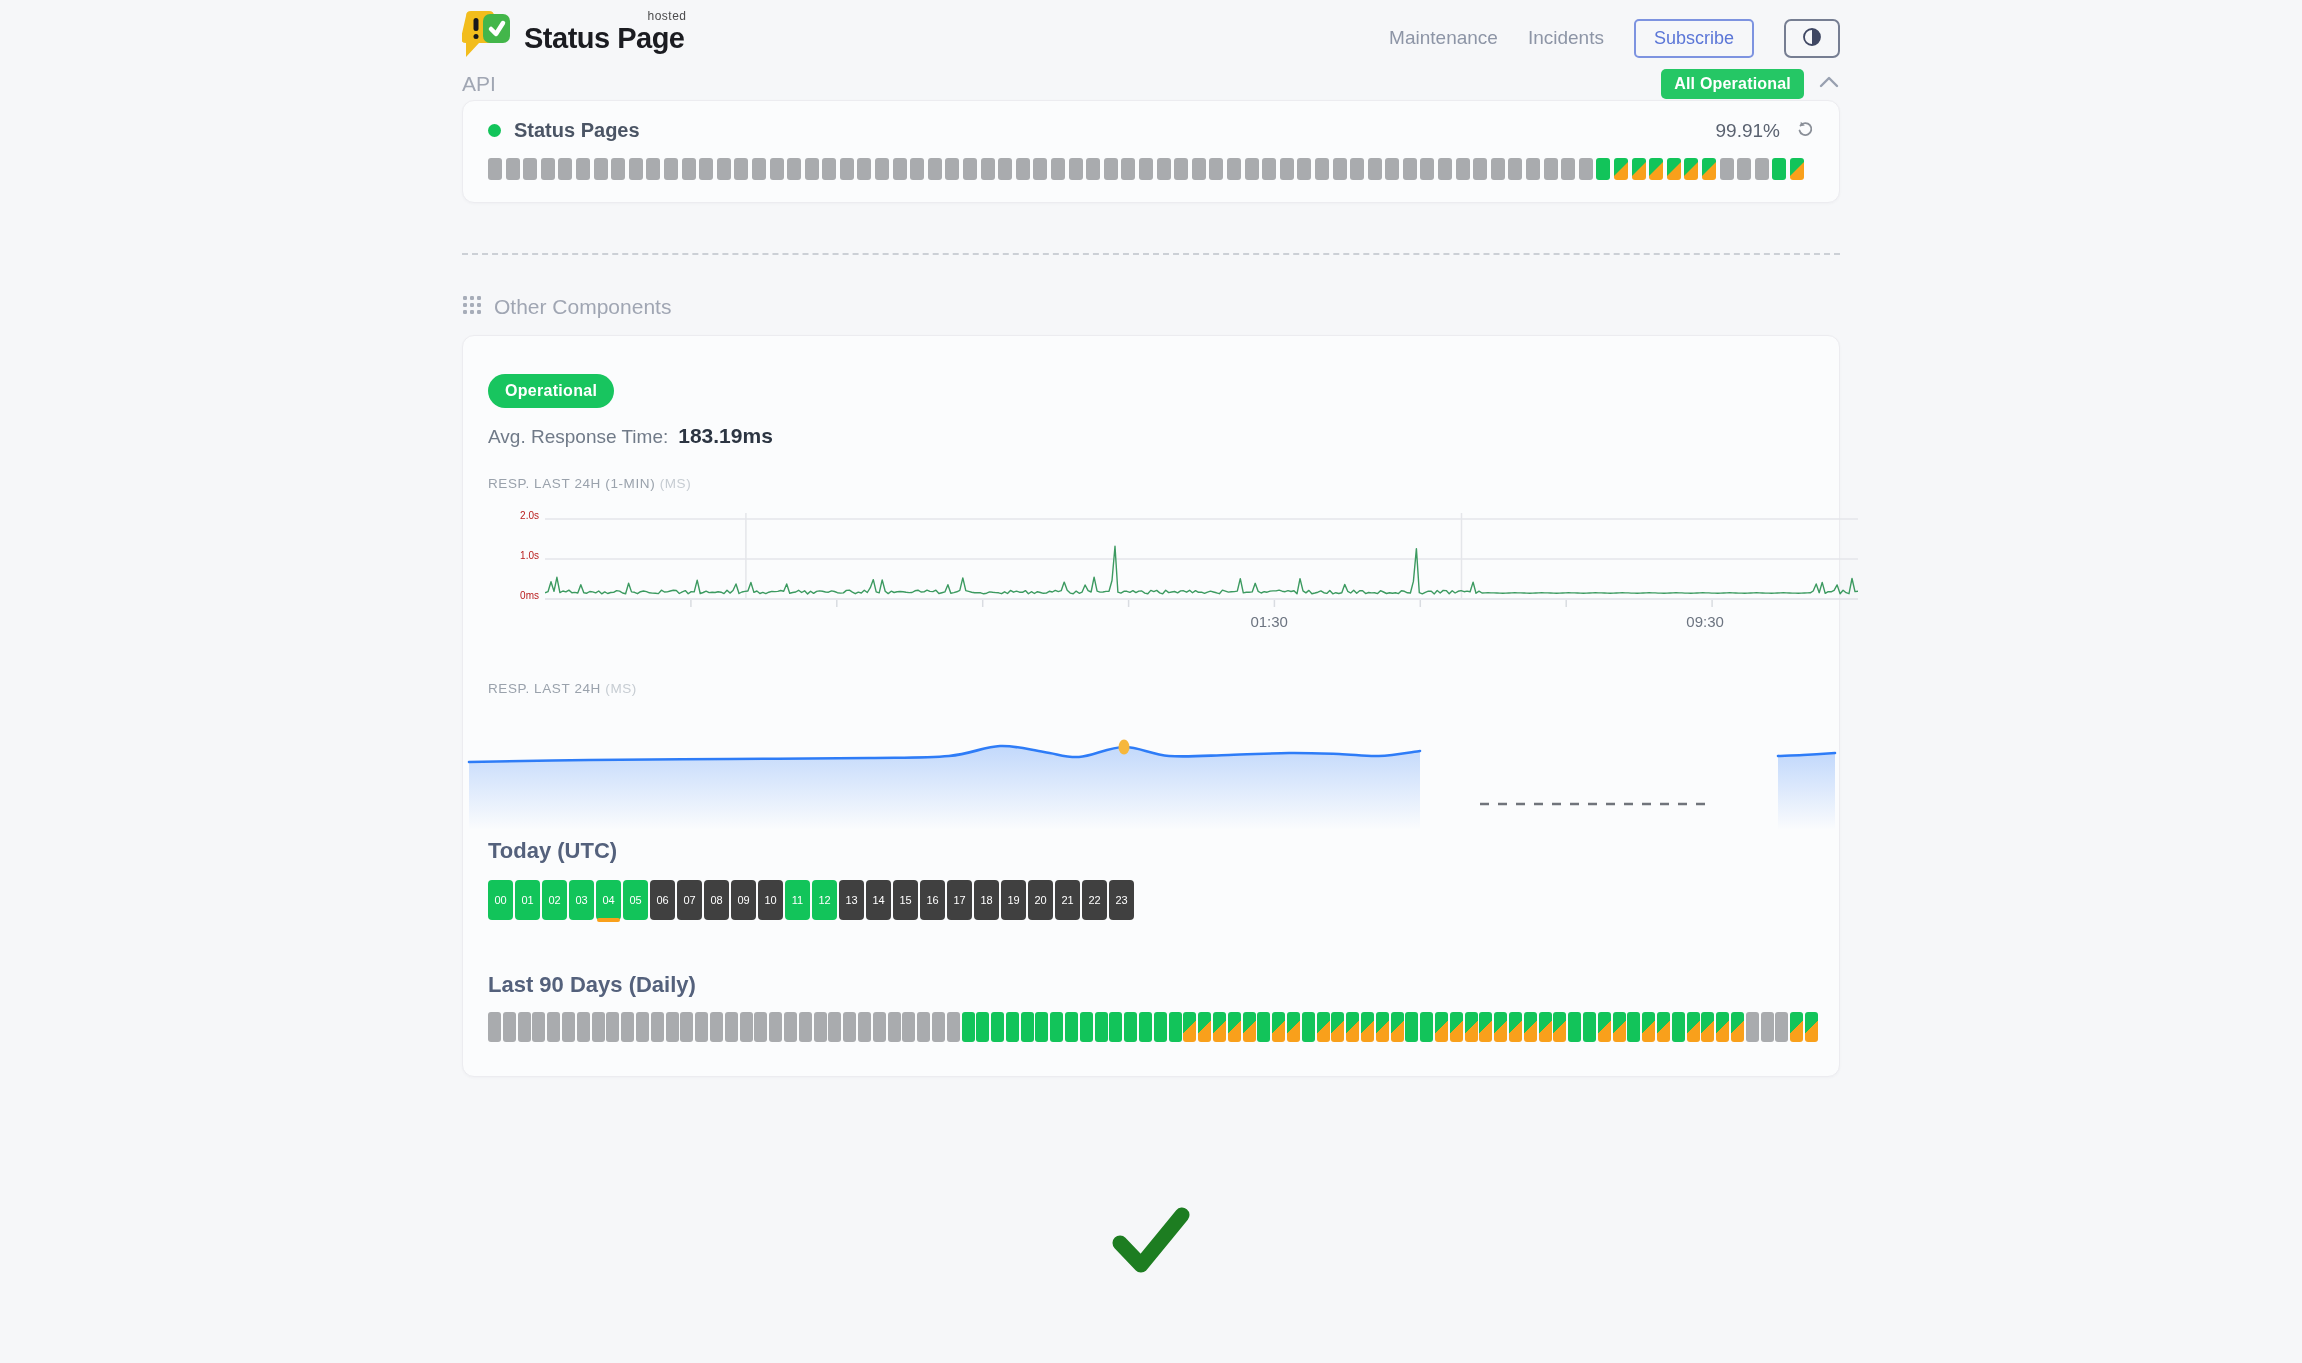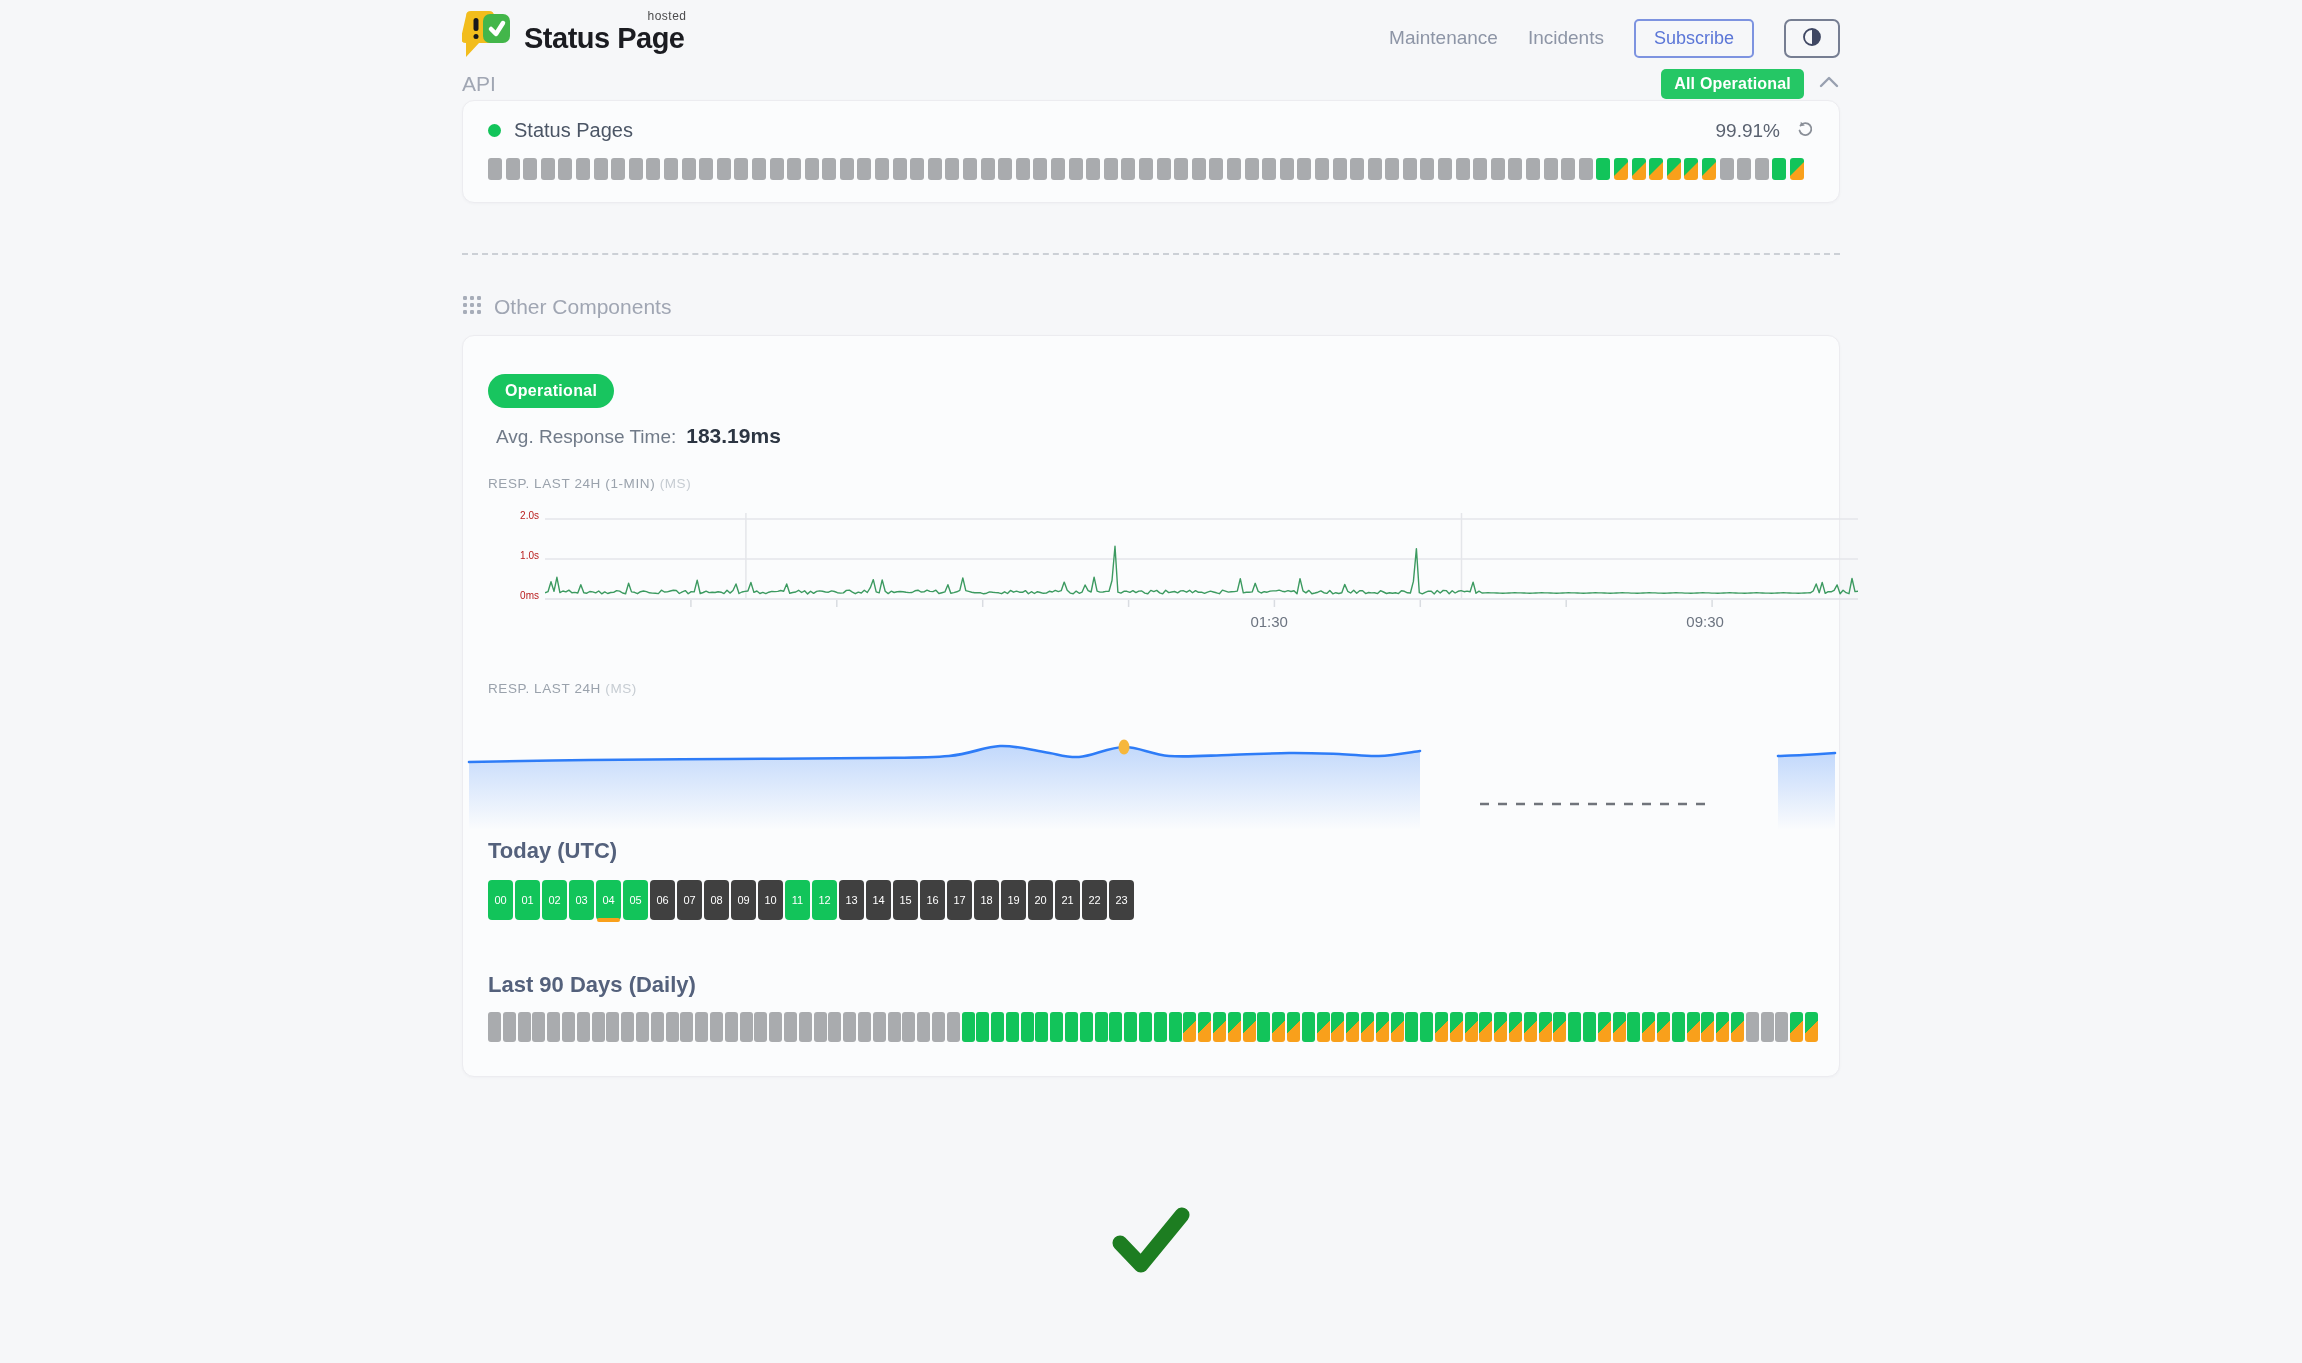--- a/index.html
+++ b/index.html
@@ -21,39 +21,39 @@
   .status-row{display:flex;align-items:center;justify-content:space-between;margin-top:4px;height:32px;}
   .section-label{font-size:21px;color:#a0a6b3;}
   .status-right{display:flex;align-items:center;gap:14px;}
   .badge-operational{background:#25c765;color:#fff;font-size:16px;font-weight:700;padding:6px 13px;border-radius:5px;letter-spacing:0.2px;}
 
   
   .card{background:#fbfcfd;border:1px solid #ececf0;border-radius:12px;box-shadow:0 1px 3px rgba(30,35,60,0.03);}
   .card-head{display:flex;align-items:center;justify-content:space-between;}
   .comp-left{display:flex;align-items:center;gap:13px;}
   .dot{width:13px;height:13px;border-radius:50%;background:#12c45a;}
-  .comp-name{font-size:20px;color:#4b5565;font-weight:400;}
+  .comp-name{font-size:20px;color:#4b5565;font-weight:700;}
   .comp-right{display:flex;align-items:center;gap:16px;}
   .uptime{font-size:19px;color:#5a6270;}
 
   .strip{display:flex;gap:3.6px;margin-top:16px;}
   .bar{width:14px;height:22px;border-radius:3px;flex:none;}
   .bar.up{background:#12c45a;}
   .bar.empty{background:#a9abae;}
   .bar.mixed{background:linear-gradient(135deg,#12c45a 49%,#f9a01b 51%);}
 
   .separator{border-top:2px dashed #ccd0d6;margin-top:50px;}
   .section-head{display:flex;align-items:center;gap:12px;margin-top:40px;}
 
   
   .card2{margin-top:16px;padding-bottom:34px;}
   .pad{padding-left:25px;padding-right:25px;}
   .pill{display:inline-block;background:#18c55f;color:#fff;font-size:16px;font-weight:700;padding:8px 17px;border-radius:18px;letter-spacing:0.3px;}
   .avg-row{margin-top:16px;display:flex;align-items:baseline;gap:10px;}
-  .avg-label{font-size:19px;color:#707a88;margin-left:8px;}
+  .avg-label{font-size:19px;color:#707a88;}
   .avg-value{font-size:21px;font-weight:700;color:#2c3542;}
   .chart-caption{font-size:13.5px;color:#9aa2ac;letter-spacing:0.6px;margin-top:28px;}
   .chart-caption .unit{color:#c6ccd2;}
 
   .chart1-wrap{position:relative;margin-left:82px;margin-top:22px;width:1313px;}
   .ylab{position:absolute;left:-52px;width:46px;text-align:right;font-size:10px;color:#b91c1c;}
   .xlab{position:absolute;top:100px;font-size:15px;color:#6c7480;}
   .chart1-spacer{height:34px;}
 
   .chart2-svg{display:block;margin-top:34px;}

